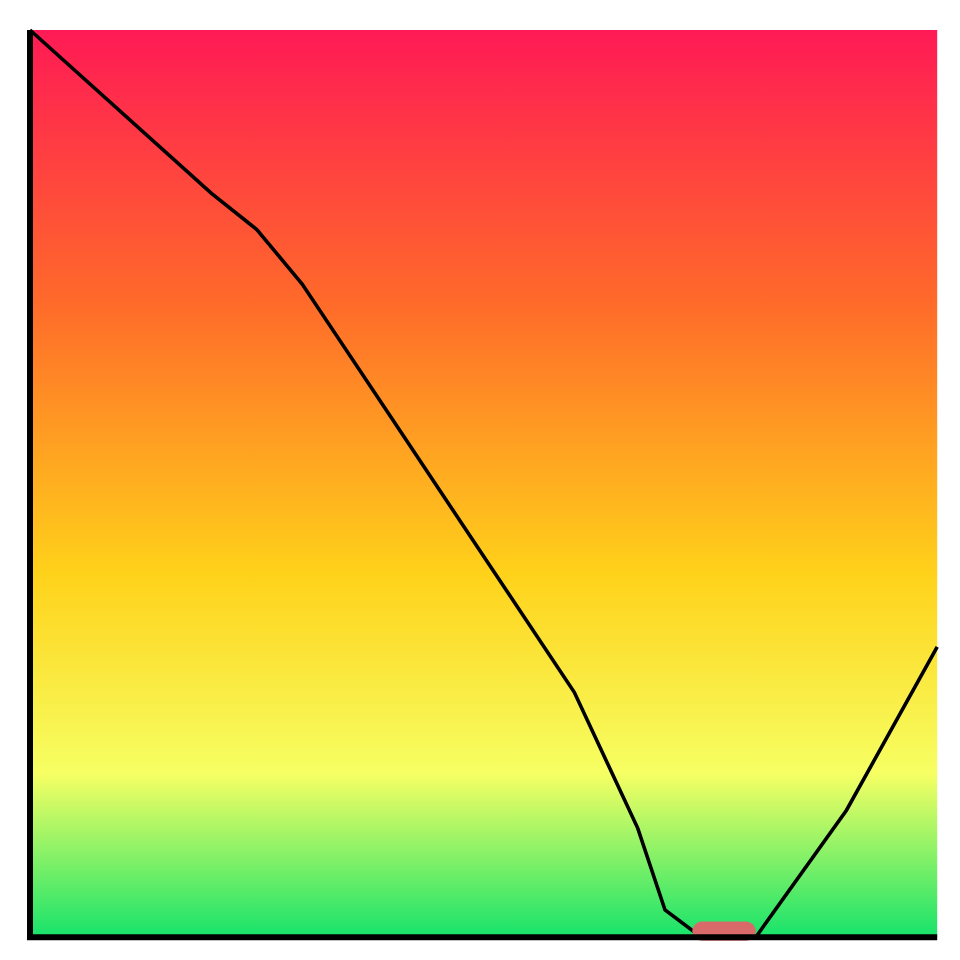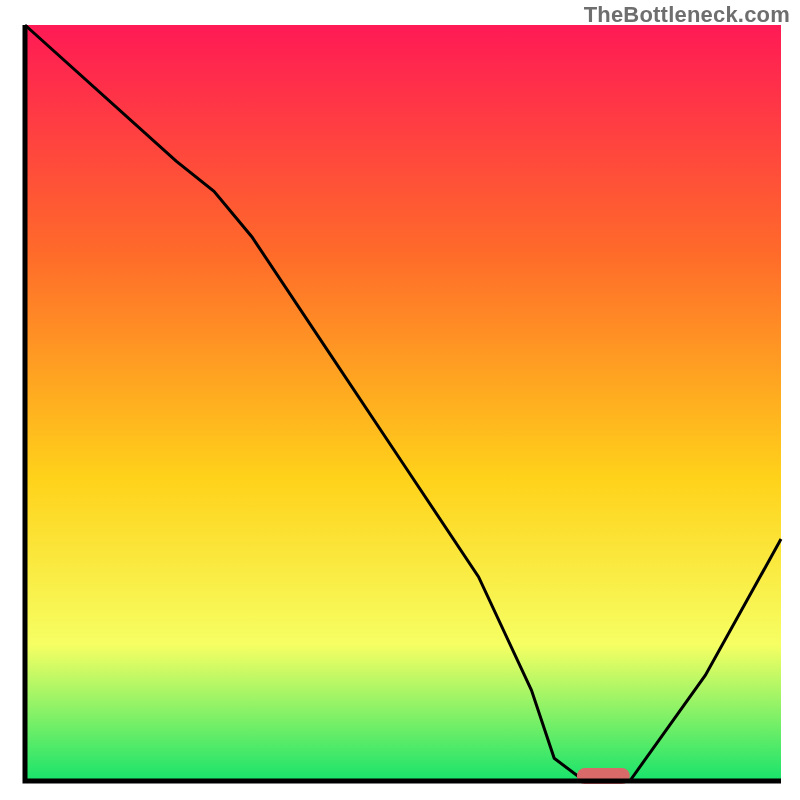--- a/index.html
+++ b/index.html
@@ -14,21 +14,20 @@
     font-size: 22px;
     color: #6e6e6e;
     letter-spacing: 0.2px;
   }
   svg { display: block; }
 </style>
 </head>
 <body>
 <div class="wrap">
 
-<div class="watermark">TheBottleneck.com</div>
 
 <svg width="800" height="800" viewBox="0 0 800 800">
   <defs>
     <linearGradient id="bg-grad" x1="0" y1="0" x2="0" y2="1">
       <stop id="g0" offset="0%" stop-color="#ff1a55"></stop>
       <stop id="g1" offset="30%" stop-color="#ff6a2a"></stop>
       <stop id="g2" offset="60%" stop-color="#ffd21a"></stop>
       <stop id="g3" offset="82%" stop-color="#f6ff63"></stop>
       <stop id="g4" offset="100%" stop-color="#17e36b"></stop>
     </linearGradient>

